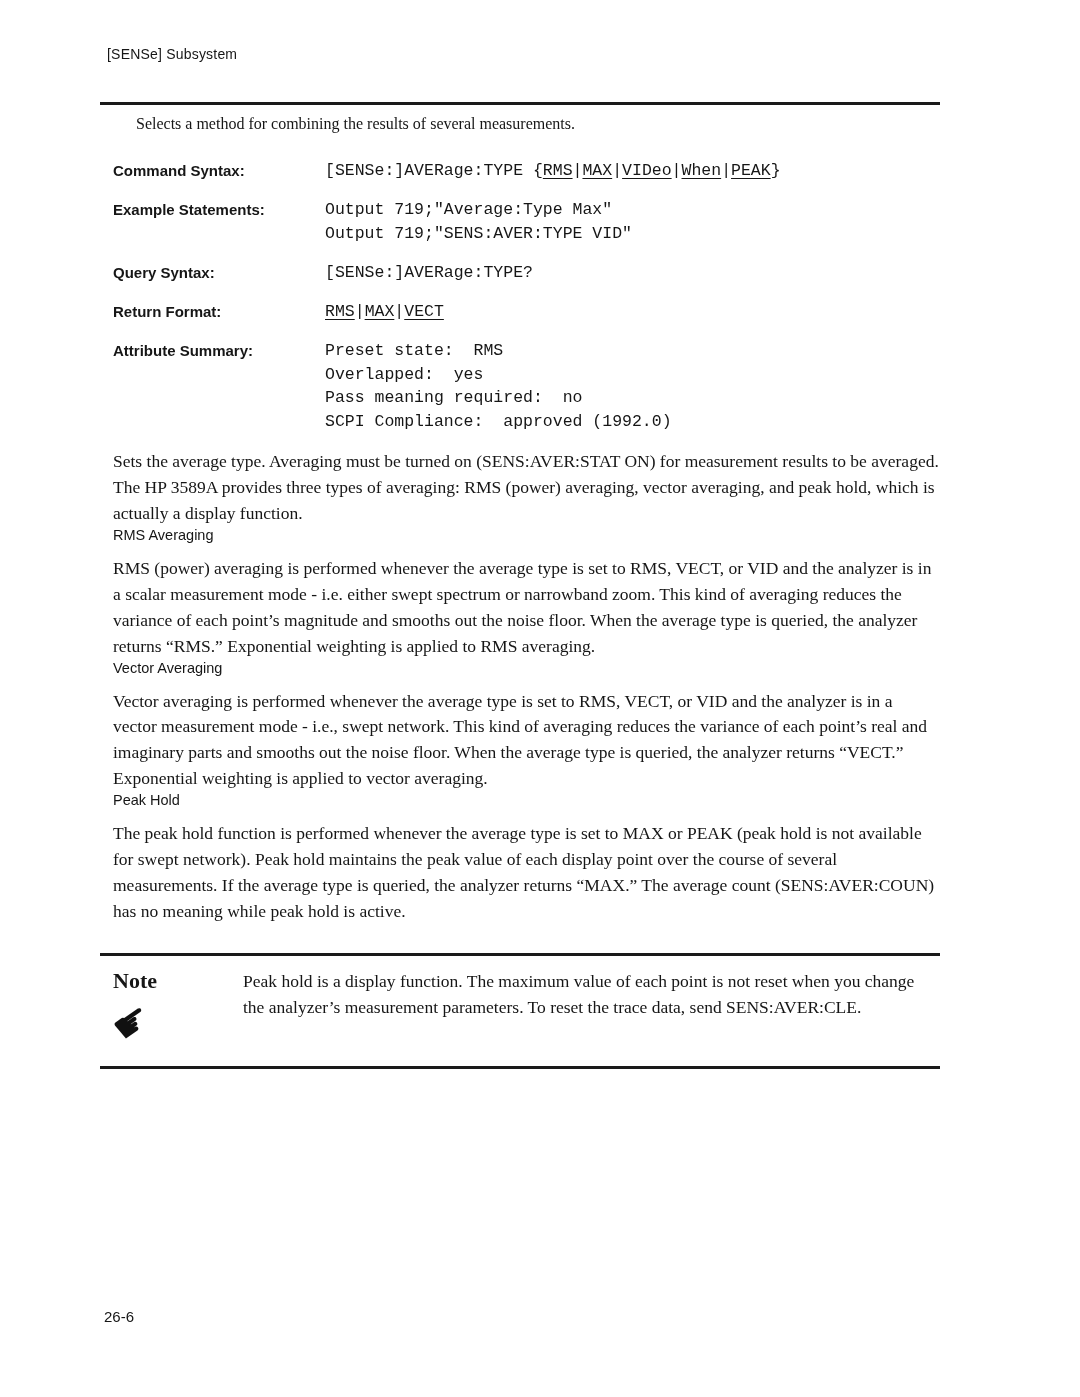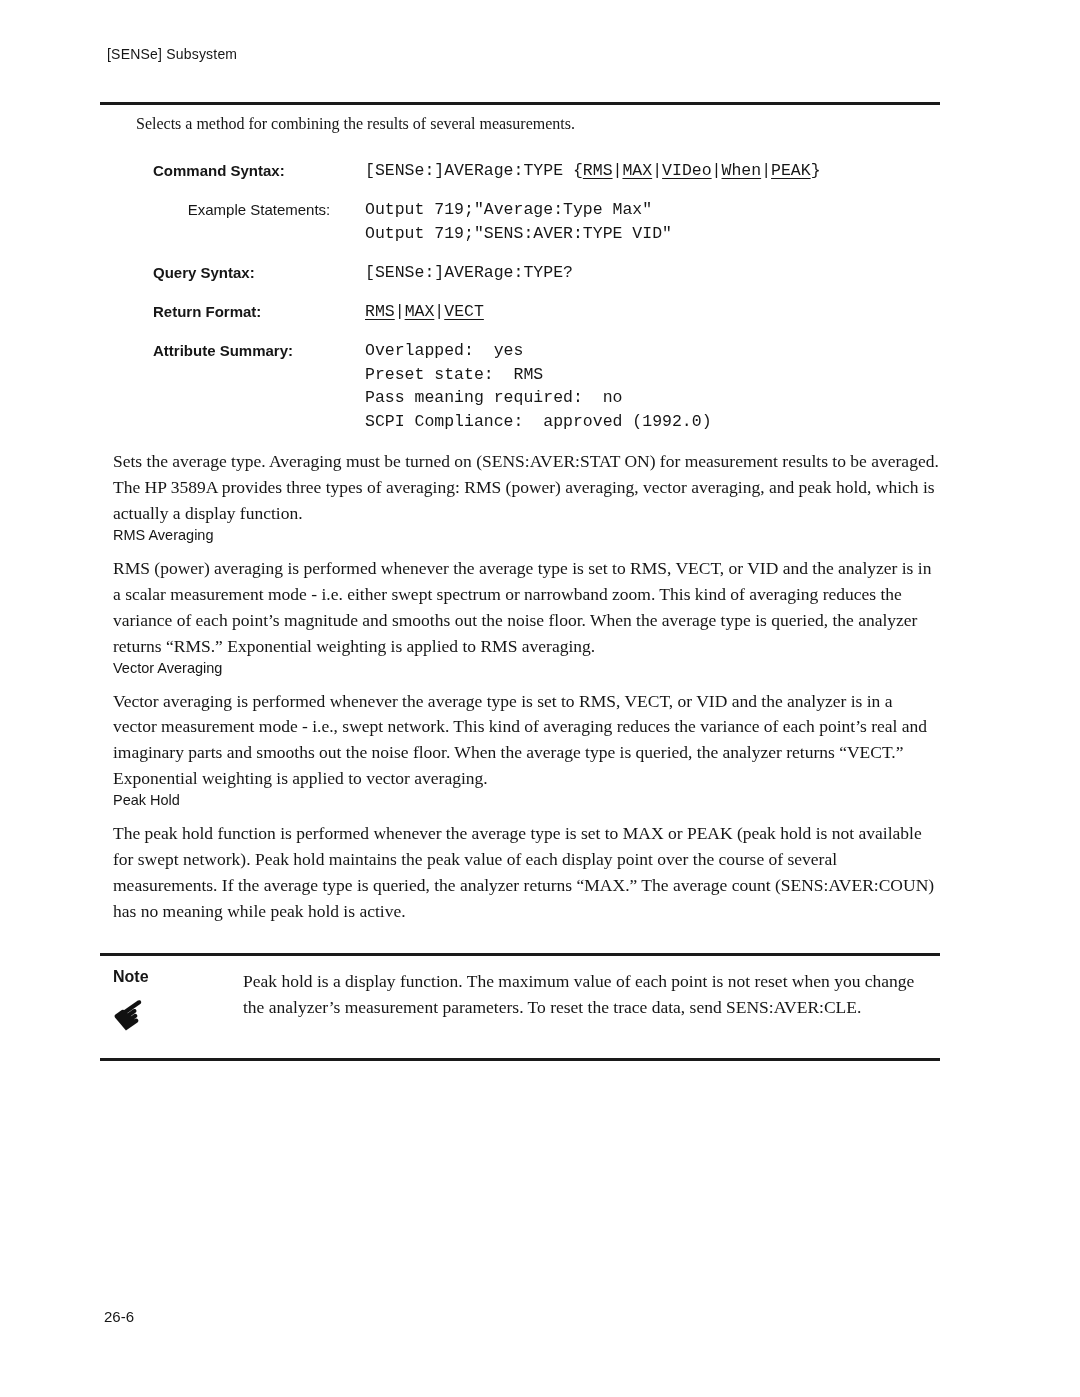--- a/index.html
+++ b/index.html
@@ -48,35 +48,35 @@
   .cmd-qualifier {
     font-family: "Liberation Sans", sans-serif;
     font-weight: bold;
     font-size: 18px;
   }
   .summary {
     font-size: 16px;
     margin-top: 10px;
     margin-left: 23px;
   }
-  .syntax-block { margin-top: 26px; margin-left: 40px; }
+  .syntax-block { margin-top: 26px; }
   .syn-row {
     display: flex;
     align-items: flex-start;
     margin-bottom: 15px;
   }
   .syn-label {
     width: 212px;
     flex: 0 0 212px;
     font-family: "Liberation Sans", sans-serif;
     font-weight: bold;
     font-size: 15px;
     padding-top: 3px;
   }
-  .syn-label.regular { font-weight: normal; text-align: center; }
+  .syn-label.regular { font-weight: bold; }
   .code {
     font-family: "Liberation Mono", "DejaVu Sans Mono", monospace;
     font-size: 16.5px;
     line-height: 1.45;
     white-space: pre;
   }
   .code .u { text-decoration: underline; text-underline-offset: 3px; }
   .desc-label {
     font-family: "Liberation Sans", sans-serif;
     font-weight: bold;
@@ -97,23 +97,23 @@
   .note-row {
     display: flex;
     margin-top: 12px;
     margin-left: 13px;
   }
   .note-left {
     flex: 0 0 130px;
     width: 130px;
   }
   .note-label {
-    font-family: Liberation Sans, sans-serif;
-    font-weight: bold;
-    font-size: 16px;
+    font-family: Liberation Serif, serif;
+    font-weight: bold;
+    font-size: 22px;
   }
   .hand-icon {
     font-family: "DejaVu Sans", sans-serif;
     font-size: 42px;
     line-height: 1;
     margin-top: 8px;
     transform: rotate(-35deg);
     display: inline-block;
     color: #111;
   }
@@ -168,22 +168,22 @@
       </div>
 
       <div class="syn-row">
         <div class="syn-label">Return Format:</div>
         <div class="code"><span class="u">RMS</span><span>|</span><span class="u">MAX</span><span>|</span><span class="u">VECT</span></div>
       </div>
 
       <div class="syn-row">
         <div class="syn-label">Attribute Summary:</div>
         <div>
+          <div class="code">Preset state:  RMS</div>
           <div class="code">Overlapped:  yes</div>
-          <div class="code">Preset state:  RMS</div>
           <div class="code">Pass meaning required:  no</div>
           <div class="code">SCPI Compliance:  approved (1992.0)</div>
         </div>
       </div>
 
     </div>
 
 
     <p class="para">Sets the average type.  Averaging must be turned on (SENS:AVER:STAT ON) for measurement results to be averaged.  The HP 3589A provides three types of averaging: RMS (power) averaging, vector averaging, and peak hold, which is actually a display function.</p>
 

